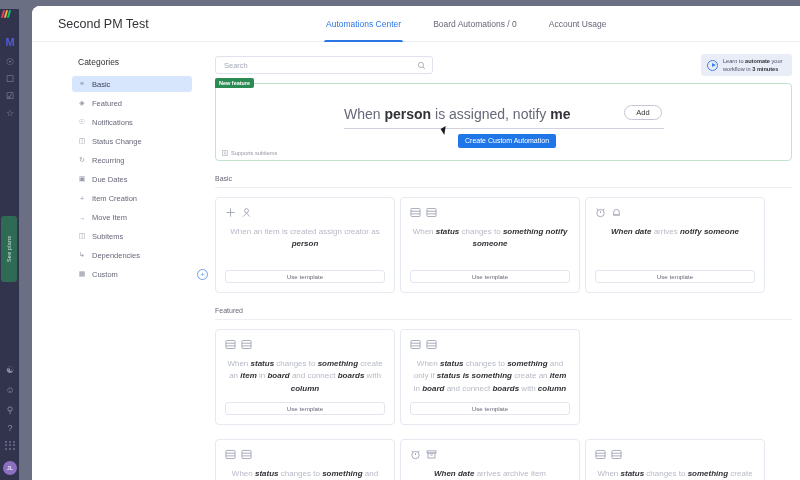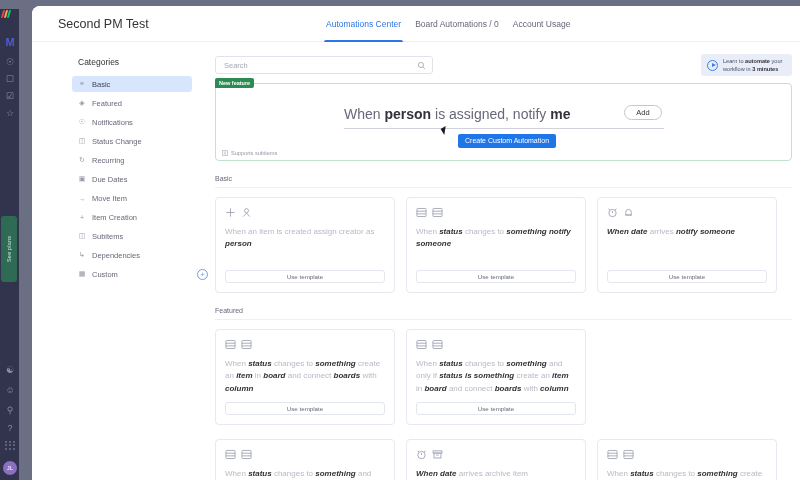--- a/index.html
+++ b/index.html
@@ -58,21 +58,21 @@
     background: #ffffff; border-radius: 8px 0 0 0;
     overflow: hidden;
   }
   .modal-header {
     position: relative; height: 36px; border-bottom: 1px solid #eceff3; background:#fff;
   }
   .modal-title {
     position: absolute; left: 26px; top: 11px;
     font-size: 12.5px; color: #323338; font-weight: 400;
   }
-  .tabs { position: absolute; left: 292px; top: 0; height: 36px; display: flex; gap: 10px; }
+  .tabs { position: absolute; left: 292px; top: 0; height: 36px; display: flex; gap: 28px; }
   .tab {
     position: relative; height: 36px; display: flex; align-items: center;
     font-size: 8.5px; color: #676879; padding: 0 2px; cursor: pointer;
   }
   .tab.active { color: #2b76e5; }
   .tab.active::after {
     content: ""; position: absolute; left: 0; right: 0; bottom: 0;
     height: 2px; background: #2b76e5; border-radius: 2px 2px 0 0;
   }
 
@@ -164,21 +164,21 @@
     position: absolute; left: 6px; bottom: 4px;
     font-size: 5.6px; color: #9699a6; display: flex; align-items: center; gap: 3px;
   }
 
   
   .section { margin-top: 14px; }
   .sec-title {
     font-size: 7px; color: #676879; padding-bottom: 5px;
     border-bottom: 1px solid #eceff3; margin-bottom: 9px;
   }
-  .cards { display: flex; gap: 11px; }
+  .cards { display: flex; gap: 5px; text-align: center; }
   .card {
     width: 180px; height: 96px; border: 1px solid #e6e9f0; border-radius: 4px;
     background: #fff; padding: 9px 9px 0 9px; position: relative;
   }
   .card-icons { display: flex; gap: 5px; height: 11px; color: #a2a5b5; font-size: 9px; line-height: 11px; }
   .card-text {
     margin-top: 8px; font-size: 8px; line-height: 1.55; color: #b7bac6;
   }
   .card-text b { color: #323338; font-weight: bold; font-style: italic; }
   .use-tpl {
@@ -261,26 +261,26 @@
             </div>
             <div class="cat">
               <span class="ci">↻</span>
               <span>Recurring</span>
             </div>
             <div class="cat">
               <span class="ci">▣</span>
               <span>Due Dates</span>
             </div>
             <div class="cat">
+              <span class="ci">+</span>
+              <span>Item Creation</span>
+            </div>
+            <div class="cat">
               <span class="ci">→</span>
               <span>Move Item</span>
-            </div>
-            <div class="cat">
-              <span class="ci">+</span>
-              <span>Item Creation</span>
             </div>
             <div class="cat">
               <span class="ci">◫</span>
               <span>Subitems</span>
             </div>
             <div class="cat">
               <span class="ci">↳</span>
               <span>Dependencies</span>
             </div>
             <div class="cat">

